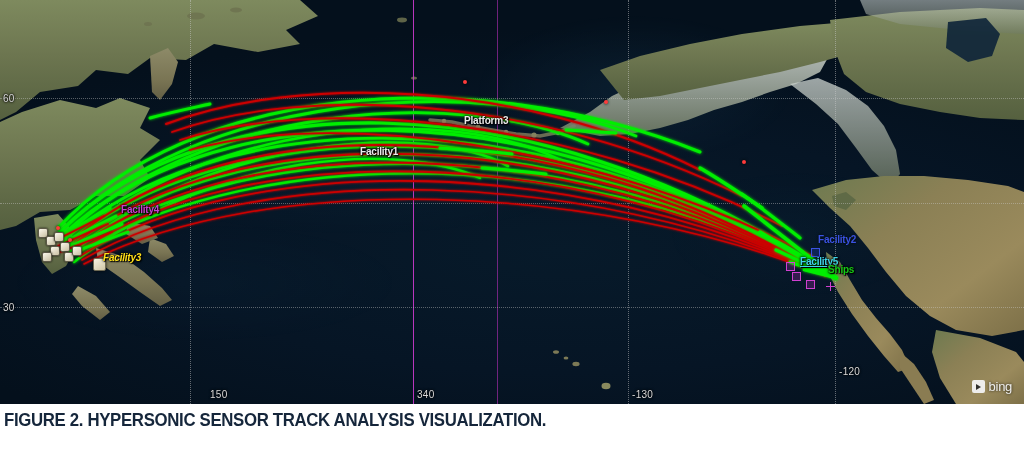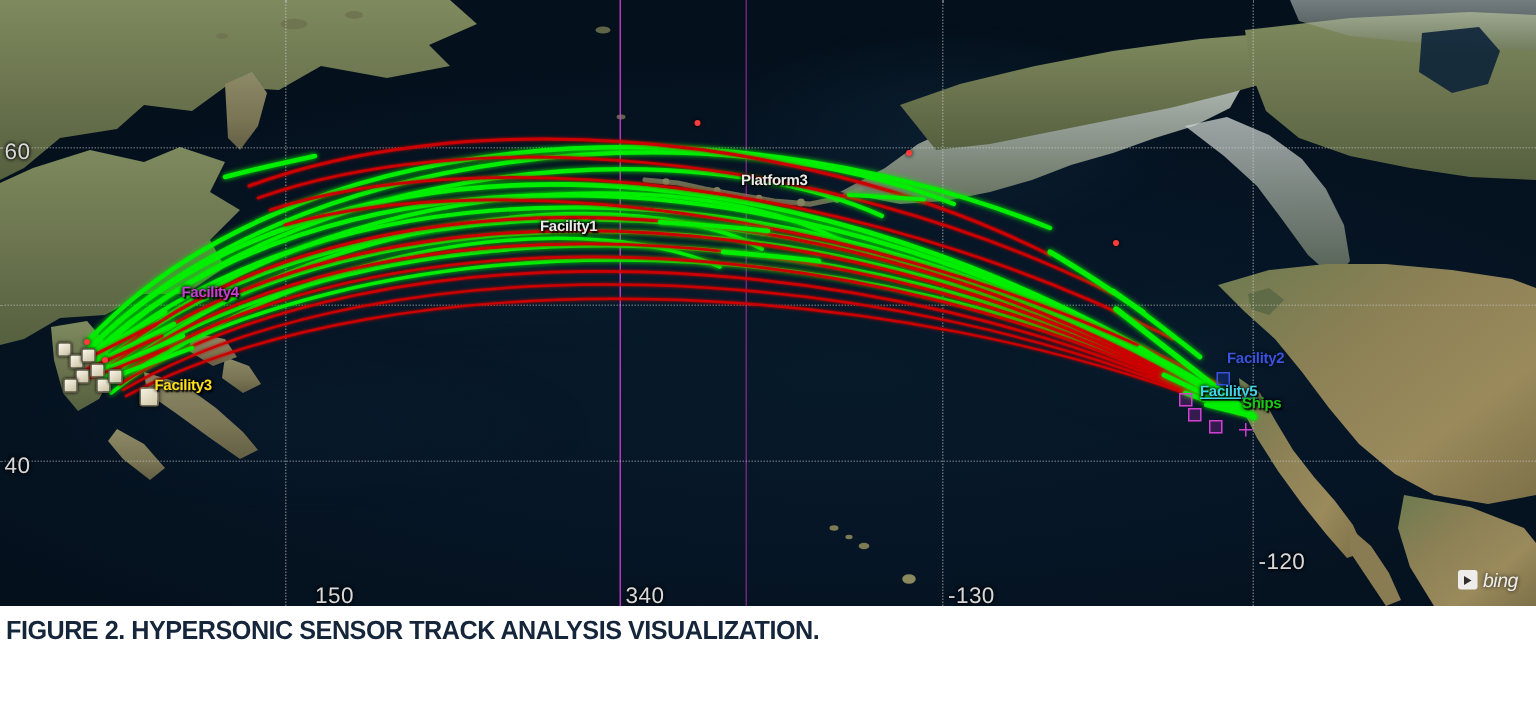--- a/index.html
+++ b/index.html
@@ -45,37 +45,37 @@
     border-left:1px dotted rgba(205,205,205,.48);
   }
   .grat-h{
     position:absolute;left:0;right:0;height:0;
     border-top:1px dotted rgba(205,205,205,.42);
   }
   .grat-v.dateline{border-left:1px solid rgba(216,60,216,.85);}
   .grat-v.magenta2{border-left:1px solid rgba(200,50,200,.55);}
 
   .grat-label{
-    position:absolute;color:#d8d8d8;font-size:15px;letter-spacing:.3px;
+    position:absolute;color:#d8d8d8;font-size:10px;letter-spacing:.3px;
     text-shadow:0 0 3px #000,0 0 2px #000;font-family:"Liberation Sans",sans-serif;
   }
 
   
   .tracks{position:absolute;inset:0;pointer-events:none;}
   .tracks svg{display:block;width:1024px;height:404px;overflow:visible;}
 
   
   .map-label{
     position:absolute;font-size:10px;font-weight:bold;white-space:nowrap;
     font-family:"Liberation Sans",sans-serif;
     text-shadow:0 0 3px #000,0 0 2px #000,1px 1px 1px #000;
     letter-spacing:-.2px;
   }
   .lbl-white{color:#e9e9e9;}
-  .lbl-yellow{color:#ffe11a;}
+  .lbl-yellow{color:#ffe11a;font-style:italic;}
   .lbl-blue{color:#3a52e0;text-shadow:0 0 3px rgba(0,0,0,.8);}
   .lbl-cyan{color:#3fd5e8;text-decoration:underline;}
   .lbl-green{color:#16c916;}
   .lbl-magenta{color:#c63fd0;}
 
   .marker{position:absolute;}
   .mk-sq{width:7px;height:7px;border:1.5px solid #d040d0;background:rgba(190,40,190,.25);}
   .mk-sq-blue{width:7px;height:7px;border:1.5px solid #3a52e0;background:rgba(40,70,220,.25);}
   .mk-dot{width:4px;height:4px;border-radius:50%;background:#ff3b3b;box-shadow:0 0 3px #000;}
   .mk-cross{width:9px;height:9px;}
@@ -95,21 +95,20 @@
   .cluster-pin{
     position:absolute;width:8px;height:8px;border-radius:2px;
     background:linear-gradient(145deg,#fbf8ec,#c9c0a2);
     border:1px solid #5d5948;box-shadow:0 0 2px rgba(0,0,0,.9);
   }
 
   
   .bing-logo{
     position:absolute;right:12px;bottom:10px;display:flex;align-items:center;gap:4px;
     opacity:.95;
-    font-style:italic;
   }
   .bing-mark{
     width:13px;height:13px;border-radius:2px;background:#f3f3f3;
     display:flex;align-items:center;justify-content:center;
   }
   .bing-mark span{
     display:block;width:0;height:0;
     border-left:5px solid #2b2b2b;border-top:3.5px solid transparent;border-bottom:3.5px solid transparent;
     margin-left:1px;
   }
@@ -242,21 +241,21 @@
       <div class="grat-h" style="top:98px;"></div>
       <div class="grat-h" style="top:203px;"></div>
       <div class="grat-h" style="top:307px;"></div>
 
       <div class="grat-label" style="left:210px;top:389px;">150</div>
       <div class="grat-label" style="left:417px;top:389px;">340</div>
       <div class="grat-label" style="left:632px;top:389px;">-130</div>
       <div class="grat-label" style="left:839px;top:366px;">-120</div>
 
       <div class="grat-label" style="left:3px;top:93px;">60</div>
-      <div class="grat-label" style="left:3px;top:302px;">40</div>
+      <div class="grat-label" style="left:3px;top:302px;">30</div>
     </div>
 
     <div class="tracks">
       <svg viewBox="0 0 1024 404">
         <defs>
 
           <linearGradient id="gRedGreenW" x1="0" y1="0" x2="1" y2="0">
             <stop offset="0%" stop-color="#00ee00"></stop>
             <stop offset="30%" stop-color="#00ee00"></stop>
             <stop offset="36%" stop-color="#cc0000"></stop>
@@ -361,23 +360,23 @@
       <div class="cluster-pin" style="left:72px;top:246px;"></div>
       <div class="cluster-pin" style="left:42px;top:252px;"></div>
       <div class="marker mk-dot" style="left:56px;top:226px;"></div>
       <div class="marker mk-dot" style="left:68px;top:238px;"></div>
     </div>
 
     <div class="marker mk-dot" style="left:463px;top:80px;"></div>
     <div class="marker mk-dot" style="left:604px;top:100px;"></div>
     <div class="marker mk-dot" style="left:742px;top:160px;"></div>
 
-    <div class="map-label lbl-white" style="left:458px;top:115px;padding-left:36px;">Platform3</div>
+    <div class="map-label lbl-white" style="left:428px;top:115px;padding-left:36px;">Platform3</div>
     <div class="map-label lbl-white" style="left:360px;top:146px;">Facility1</div>
-    <div class="map-label lbl-magenta" style="left:121px;top:190px;text-align:right;">Facility4</div>
+    <div class="map-label lbl-magenta" style="left:121px;top:204px;text-align:right;">Facility4</div>
 
     <div class="facility-pin" style="left:93px;top:258px;"></div>
     <div class="map-label lbl-yellow" style="left:103px;top:252px;">Facility3</div>
 
     <div class="marker mk-sq-blue" style="left:811px;top:248px;"></div>
     <div class="map-label lbl-blue" style="left:818px;top:234px;">Facility2</div>
 
     <div class="marker mk-sq" style="left:786px;top:262px;"></div>
     <div class="map-label lbl-cyan" style="left:800px;top:256px;">Facility5</div>
 

